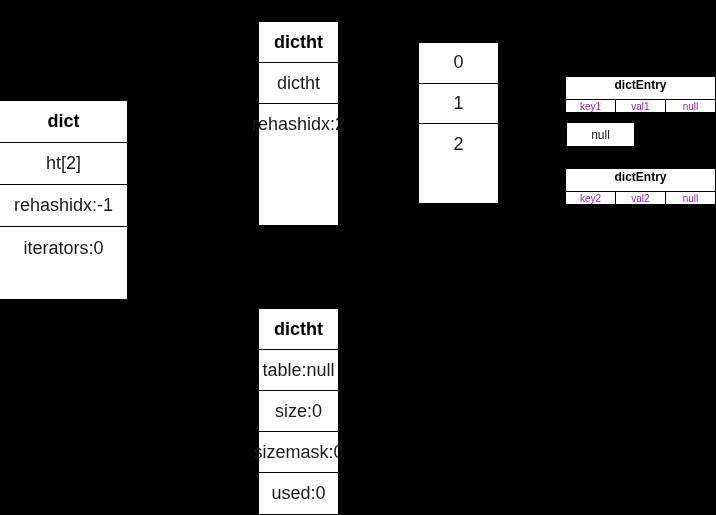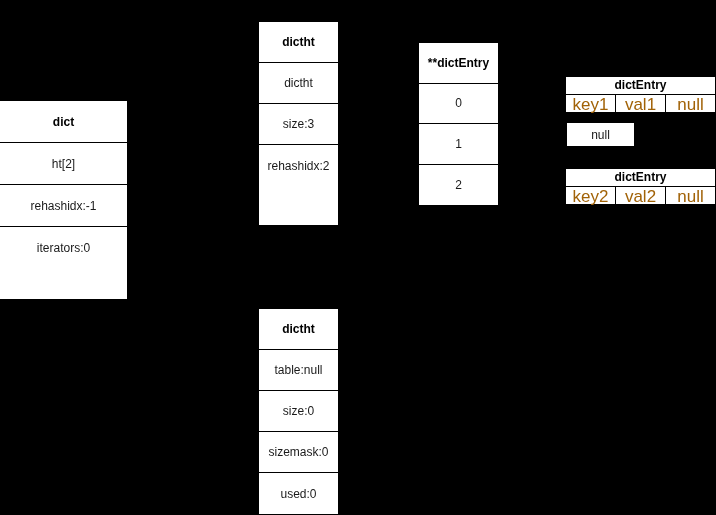--- a/index.html
+++ b/index.html
@@ -31,21 +31,21 @@
     border: 1px solid #000000;
     box-sizing: border-box;
   }
   .row {
     box-sizing: border-box;
     display: flex;
     align-items: center;
     justify-content: center;
     background: #ffffff;
     border-bottom: 1px solid #000000;
-    font-size: 12px;
+    font-size: 18px;
     color: #1a1a1a;
     white-space: nowrap;
   }
   .row:last-child {
     border-bottom: none;
   }
   .row.header {
     font-weight: bold;
     color: #000000;
   }
@@ -79,22 +79,22 @@
   }
   .entry-cells {
     display: flex;
     flex: 1;
   }
   .entry-cells .cell {
     flex: 1 1 0;
     display: flex;
     align-items: center;
     justify-content: center;
-    font-size: 17px;
-    color: #a16207;
+    font-size: 10px;
+    color: #a21caf;
     border-right: 1px solid #000000;
     box-sizing: border-box;
   }
   .entry-cells .cell:last-child {
     border-right: none;
   }
   
   .chip {
     position: absolute;
     background: #ffffff;
@@ -115,34 +115,32 @@
   <div class="box struct" id="dict-struct" style="left:-1px; top:100px; width:129px; height:200px;">
     <div class="row header">dict</div>
     <div class="row">ht[2]</div>
     <div class="row">rehashidx:-1</div>
     <div class="row">iterators:0</div>
   </div>
 
   <div class="box struct" id="dictht-top" style="left:258px; top:21px; width:81px; height:205px;">
     <div class="row header">dictht</div>
     <div class="row">dictht</div>
-    <div class="row">size:3</div>
     <div class="row">rehashidx:2</div>
   </div>
 
   <div class="box struct" id="dictht-bottom" style="left:258px; top:308px; width:81px; height:207px;">
     <div class="row header">dictht</div>
     <div class="row">table:null</div>
     <div class="row">size:0</div>
     <div class="row">sizemask:0</div>
     <div class="row">used:0</div>
   </div>
 
   <div class="box struct" id="dictentry-array" style="left:418px; top:42px; width:81px; height:162px;">
-    <div class="row header">**dictEntry</div>
     <div class="row">0</div>
     <div class="row">1</div>
     <div class="row">2</div>
   </div>
 
   <div class="entry-table" id="entry-one" style="left:565px; top:76px; width:151px; height:37px;">
     <div class="entry-head">dictEntry</div>
     <div class="entry-cells">
       <div class="cell">key1</div>
       <div class="cell">val1</div>

